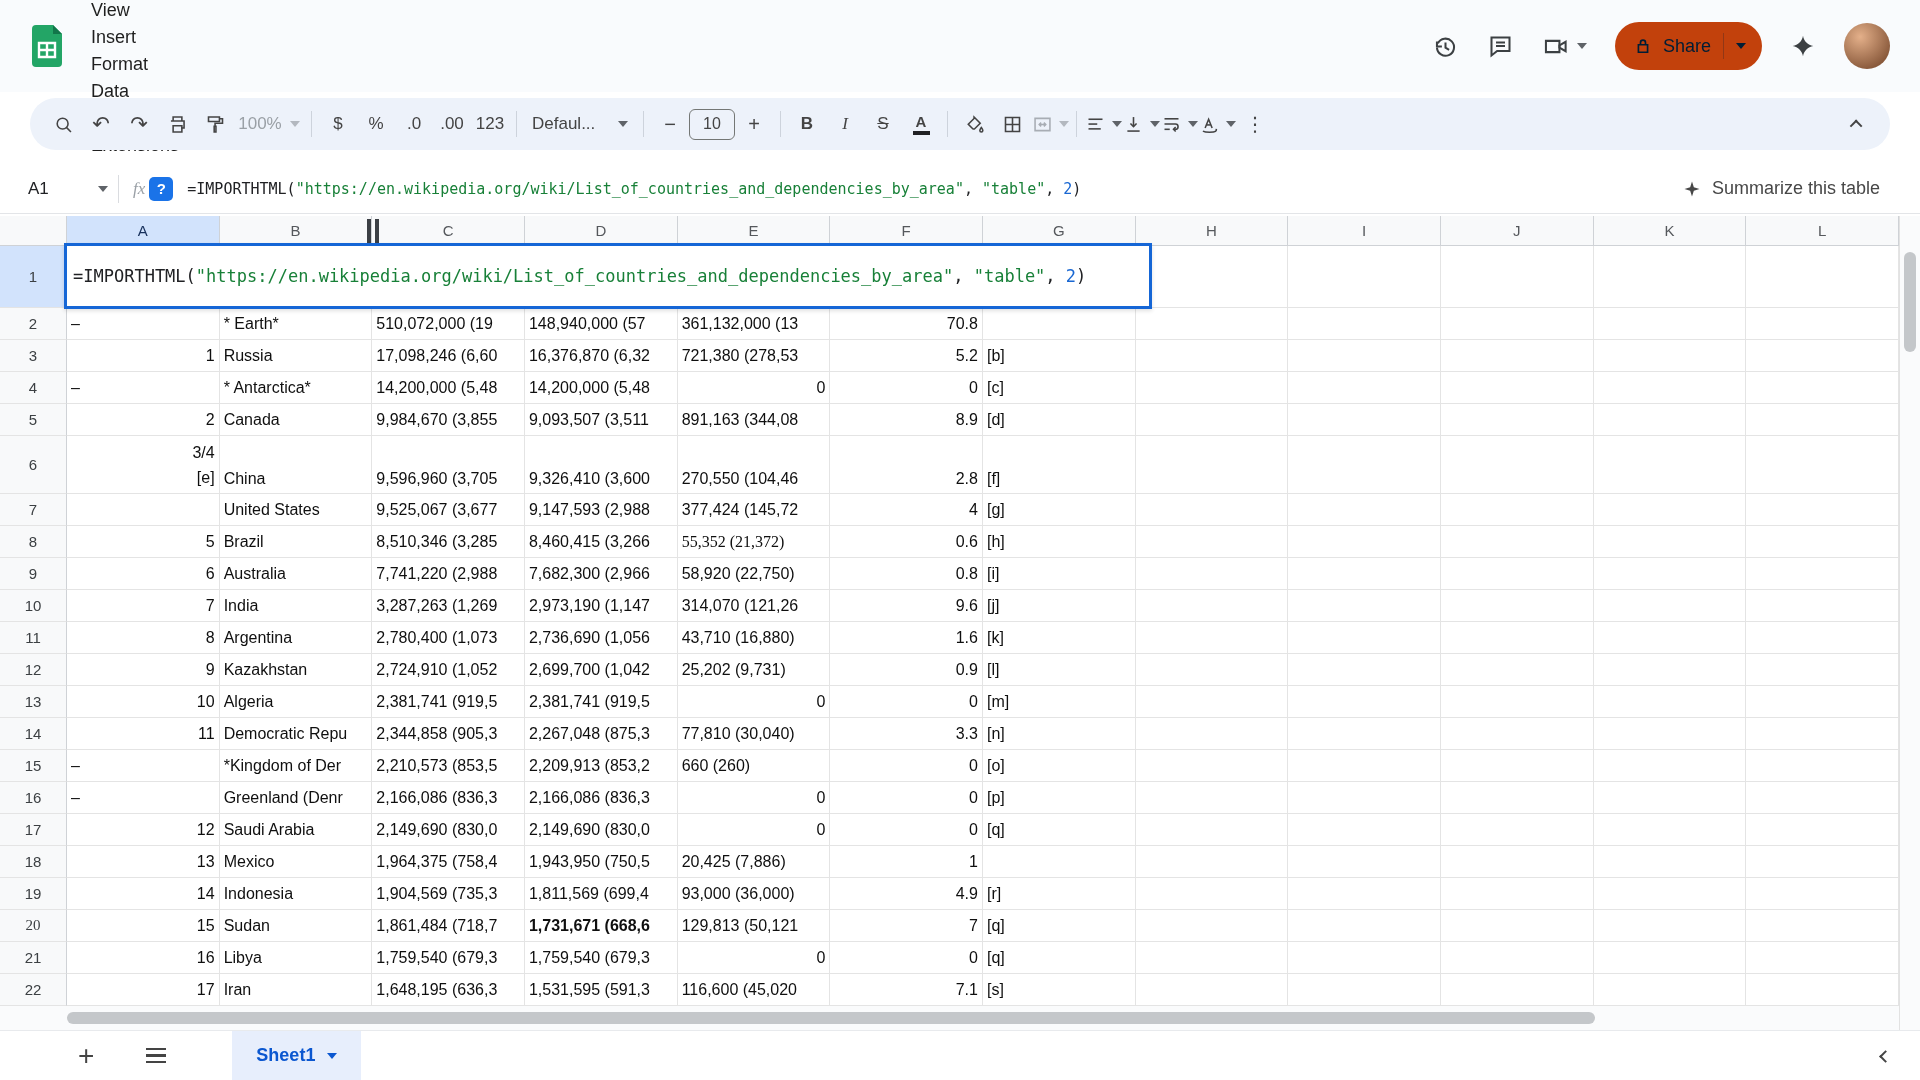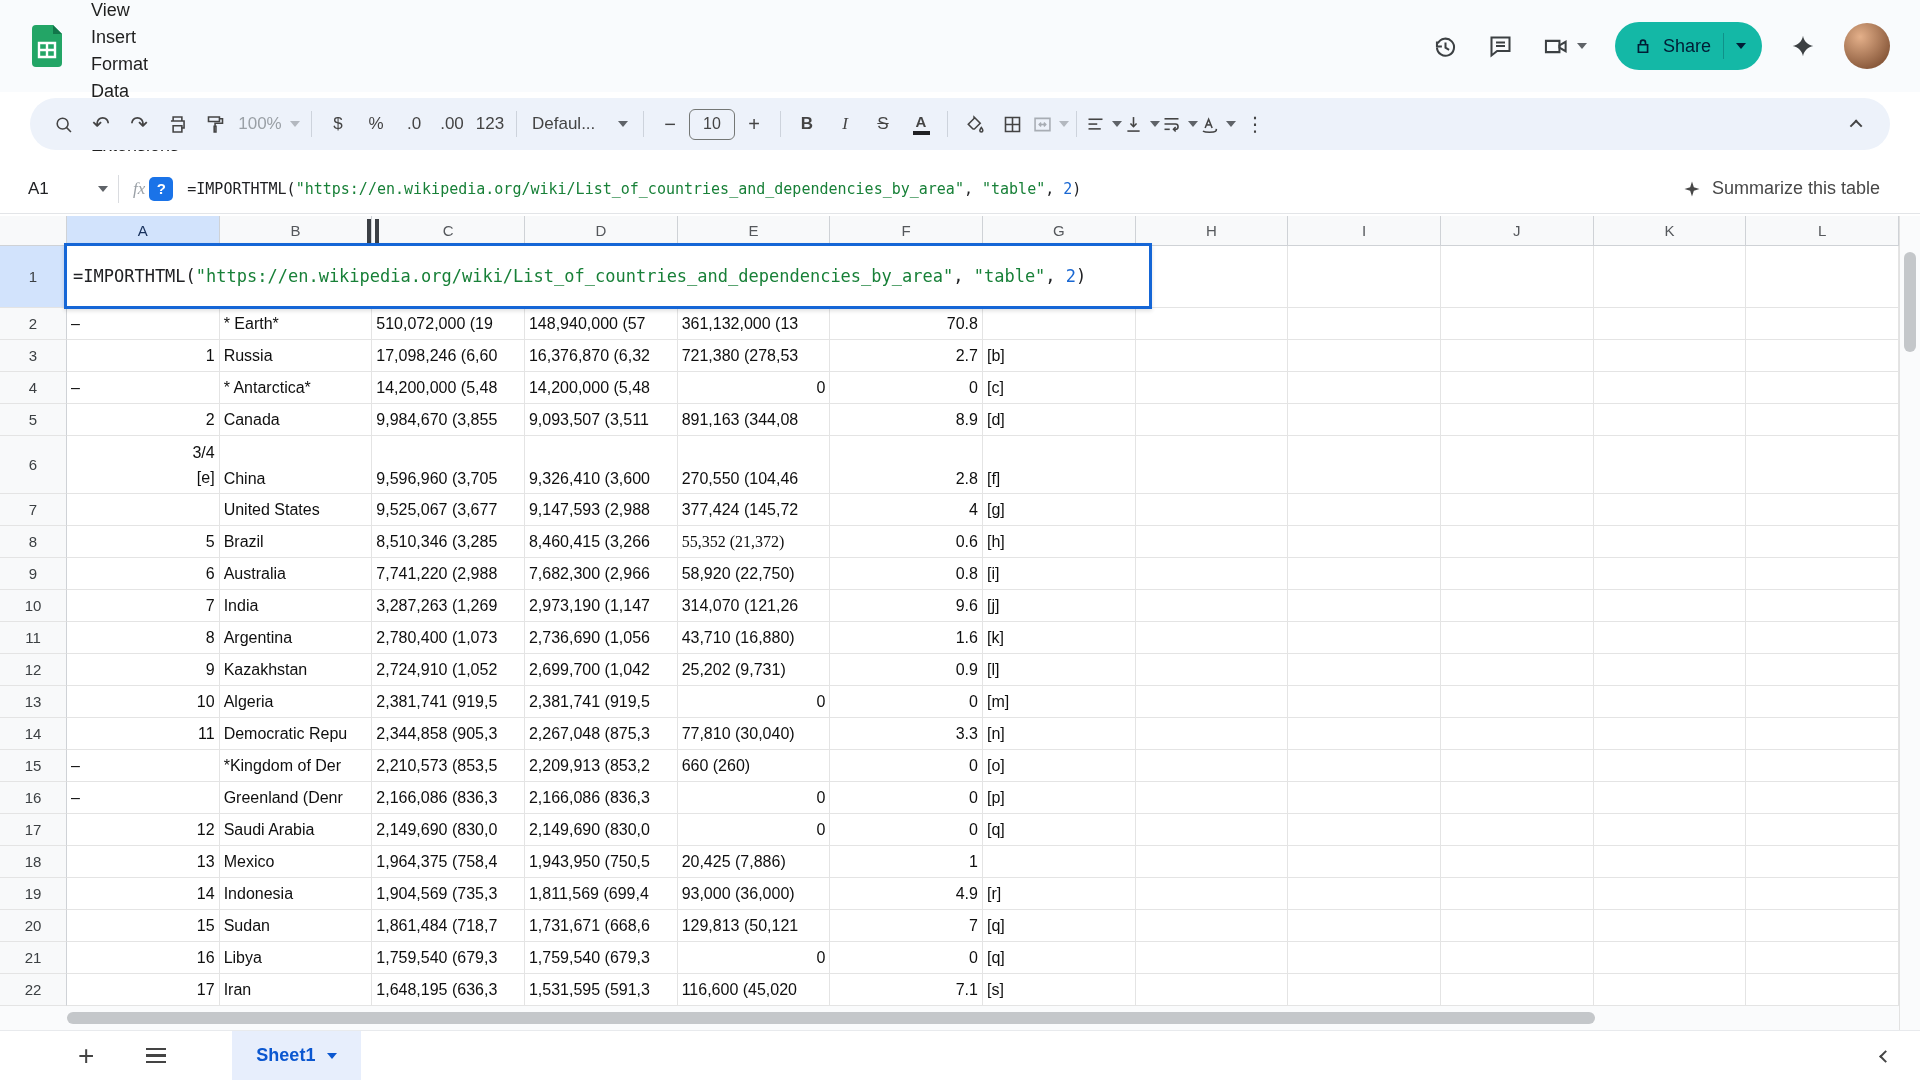--- a/index.html
+++ b/index.html
@@ -14,21 +14,21 @@
   .title-row { display:flex; align-items:center; gap:22px; height:34px; }
   #doc-title { font-size:26px; color:#1f1f1f; font-weight:400; }
   .tico { width:22px; height:22px; stroke:#444; fill:none; stroke-width:1.8; cursor:pointer; }
   #menu-bar { display:flex; margin-top:3px;flex-direction:column; }
   .menu-item { font-size:18px; color:#1f1f1f; padding:3px 11px; border-radius:6px; cursor:pointer; }
   .top-right { margin-left:auto; display:flex; align-items:center; gap:28px; padding-right:12px; }
   .tr-ic { width:27px; height:27px; stroke:#3c4043; fill:none; stroke-width:1.8; cursor:pointer; }
   .cam-group { display:flex; align-items:center; gap:8px; }
   .crt { width:0; height:0; border-left:5px solid transparent; border-right:5px solid transparent;
          border-top:6px solid #5f6368; display:inline-block; }
-  #share-btn { background:#14b8a6; height:48px; border-radius:24px; display:flex; align-items:center;
+  #share-btn { background:#c2410c; height:48px; border-radius:24px; display:flex; align-items:center;
                gap:10px; padding:0 16px 0 18px; cursor:pointer;justify-content:space-between; }
   #share-btn .lbl { font-size:18px; font-weight:500; color:#001d35; }
   #share-btn .sep { width:1px; height:26px; background:rgba(0,29,53,.25); margin:0 2px; }
   #share-btn .crt { border-top-color:#001d35; }
   #avatar { width:46px; height:46px; border-radius:50%;
             background:radial-gradient(circle at 35% 30%, #e4b08a, #8a5a3c 75%); cursor:pointer; }
 
   
   #toolbar { position:absolute; top:98px; left:30px; width:1860px; height:52px;
              background:#edf2fa; border-radius:26px; display:flex; align-items:center;
@@ -452,21 +452,21 @@
         <div class="cell" style="height: 32px;"></div>
         <div class="cell" style="height: 32px;"></div>
       </div>
       <div class="grow">
         <div class="gut" style="height: 32px;">3</div>
         <div class="cell right" style="height: 32px;">1</div>
         <div class="cell" style="height: 32px;">Russia</div>
         <div class="cell" style="height: 32px;">17,098,246 (6,60</div>
         <div class="cell" style="height: 32px;">16,376,870 (6,32</div>
         <div class="cell" style="height: 32px;">721,380 (278,53</div>
-        <div class="cell right" style="height: 32px;">2.7</div>
+        <div class="cell right" style="height: 32px;">5.2</div>
         <div class="cell" style="height: 32px;">[b]</div>
         <div class="cell" style="height: 32px;"></div>
         <div class="cell" style="height: 32px;"></div>
         <div class="cell" style="height: 32px;"></div>
         <div class="cell" style="height: 32px;"></div>
         <div class="cell" style="height: 32px;"></div>
       </div>
       <div class="grow">
         <div class="gut" style="height: 32px;">4</div>
         <div class="cell" style="height: 32px;">–</div>
@@ -702,25 +702,25 @@
         <div class="cell" style="height: 32px;">93,000 (36,000)</div>
         <div class="cell right" style="height: 32px;">4.9</div>
         <div class="cell" style="height: 32px;">[r]</div>
         <div class="cell" style="height: 32px;"></div>
         <div class="cell" style="height: 32px;"></div>
         <div class="cell" style="height: 32px;"></div>
         <div class="cell" style="height: 32px;"></div>
         <div class="cell" style="height: 32px;"></div>
       </div>
       <div class="grow">
-        <div class="gut" style="height: 32px;">20</div>
+        <div class="gut" style="height: 32px; font-family: Liberation Serif, serif;">20</div>
         <div class="cell right" style="height: 32px;">15</div>
         <div class="cell" style="height: 32px;">Sudan</div>
         <div class="cell" style="height: 32px;">1,861,484 (718,7</div>
-        <div class="cell" style="height: 32px;">1,731,671 (668,6</div>
+        <div class="cell" style="height: 32px; font-weight: bold;">1,731,671 (668,6</div>
         <div class="cell" style="height: 32px;">129,813 (50,121</div>
         <div class="cell right" style="height: 32px;">7</div>
         <div class="cell" style="height: 32px;">[q]</div>
         <div class="cell" style="height: 32px;"></div>
         <div class="cell" style="height: 32px;"></div>
         <div class="cell" style="height: 32px;"></div>
         <div class="cell" style="height: 32px;"></div>
         <div class="cell" style="height: 32px;"></div>
       </div>
       <div class="grow">

